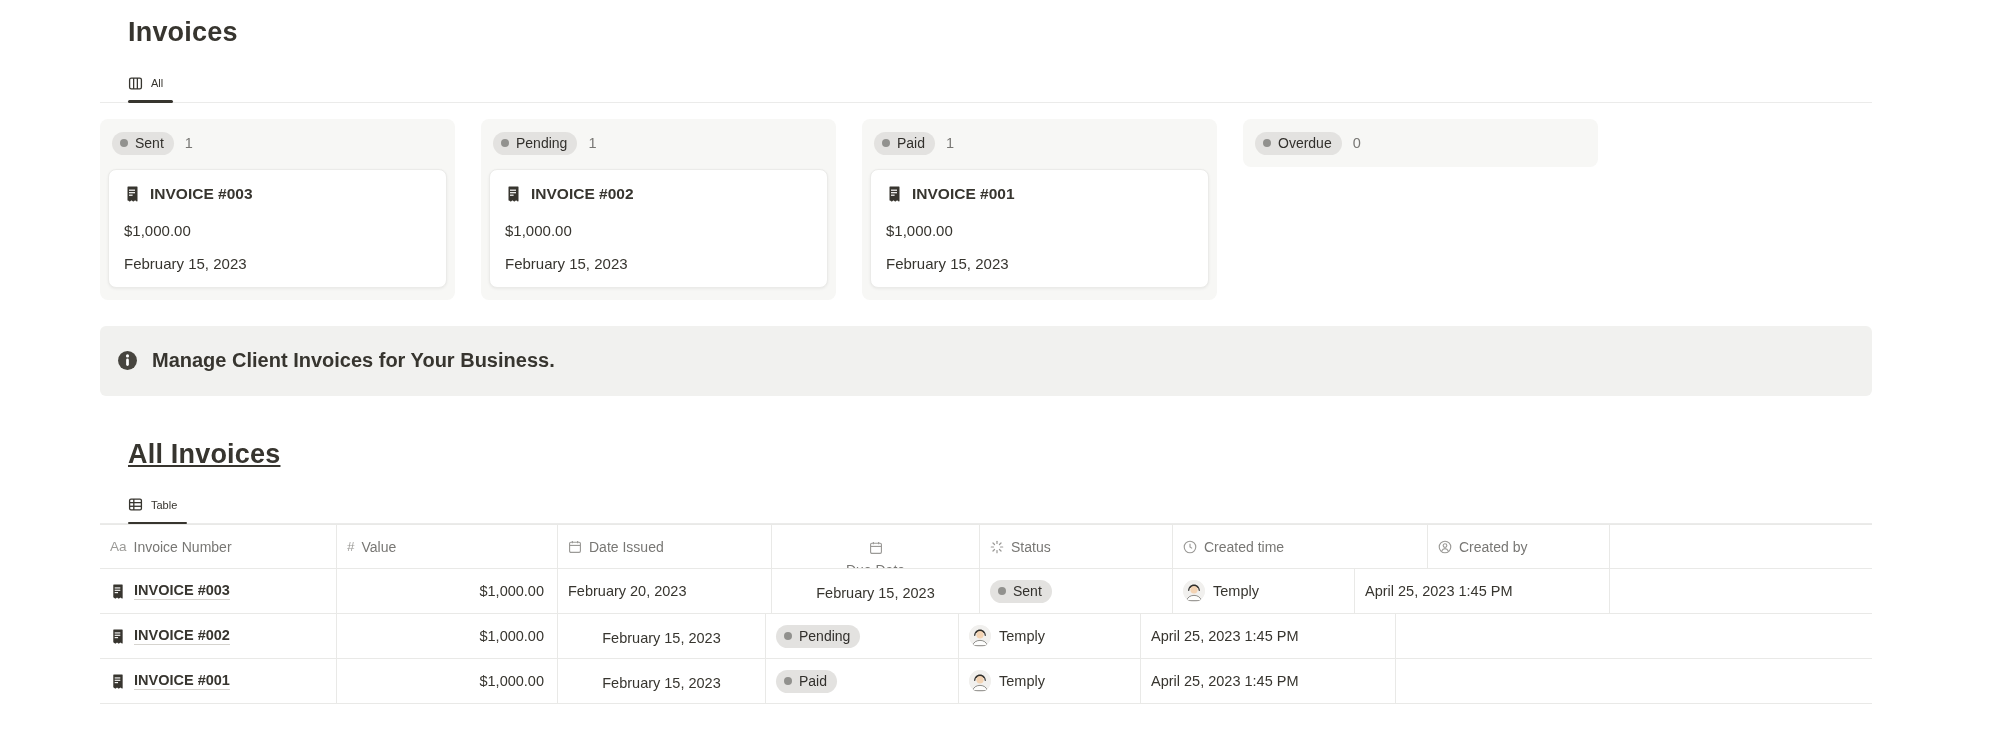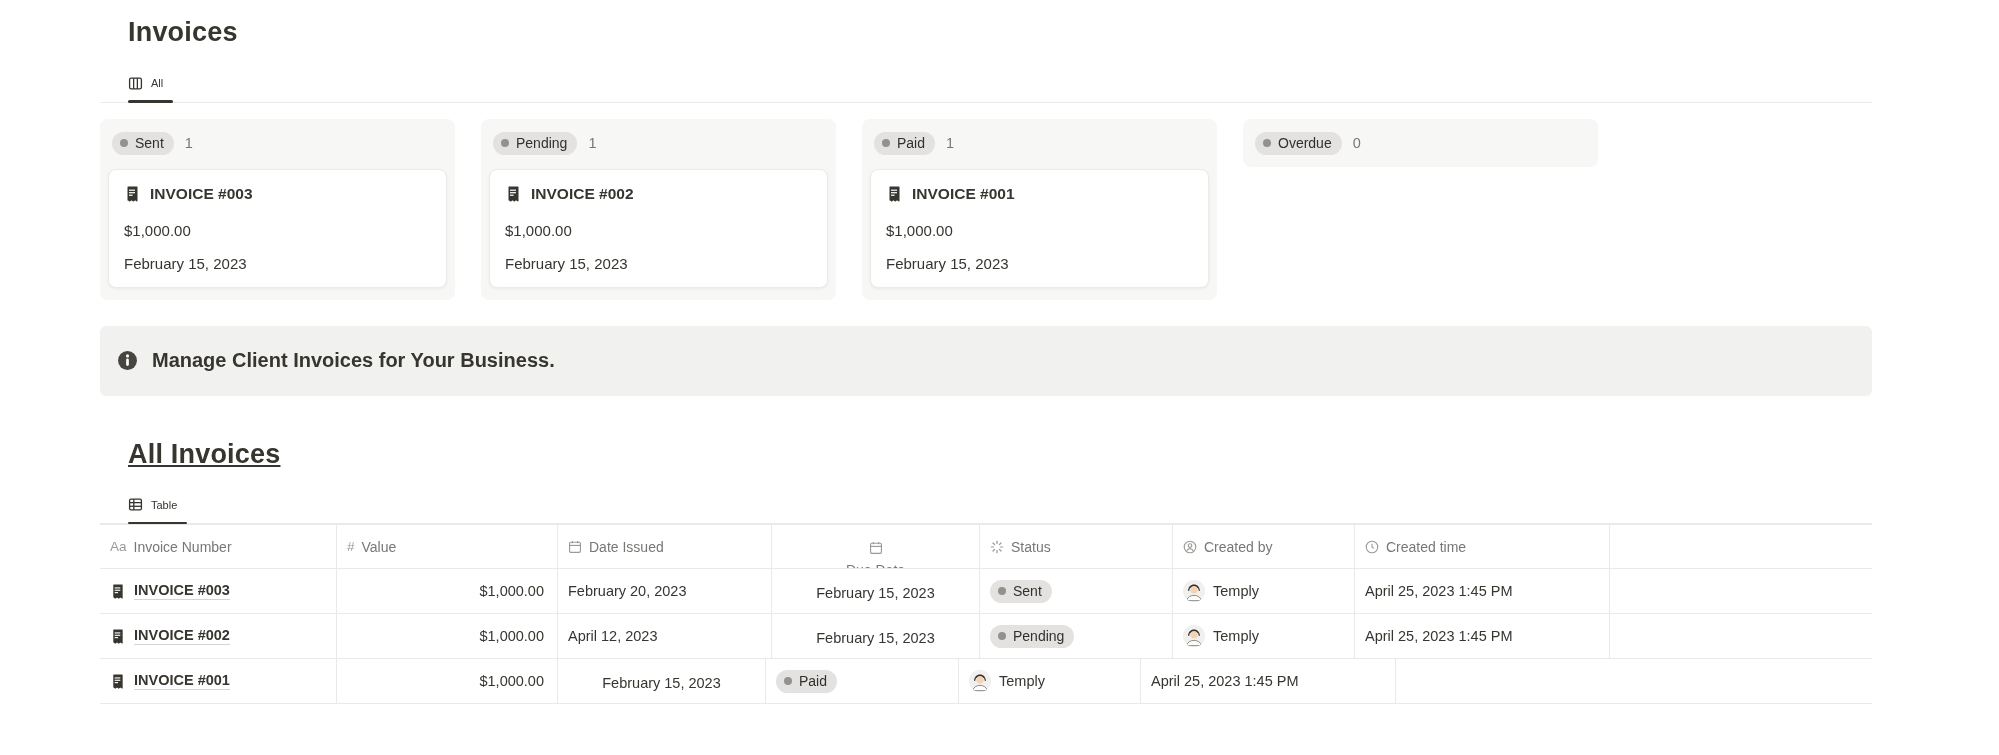--- a/index.html
+++ b/index.html
@@ -263,38 +263,38 @@
               <line x1="1.5" y1="8" x2="4" y2="8"></line>
               <line x1="12" y1="8" x2="14.5" y2="8"></line>
               <line x1="3.4" y1="3.4" x2="5.2" y2="5.2"></line>
               <line x1="10.8" y1="10.8" x2="12.6" y2="12.6"></line>
               <line x1="12.6" y1="3.4" x2="10.8" y2="5.2"></line>
               <line x1="3.4" y1="12.6" x2="5.2" y2="10.8"></line>
             </svg>
         </span>
         <span>Status</span>
       </div>
+      <div class="tcell c7">
+        <span class="hicon">
+          <svg width="14" height="14" viewBox="0 0 16 16" fill="none" stroke="currentColor" stroke-width="1.3">
+              <circle cx="8" cy="8" r="6.6"></circle>
+              <path d="M8 4.4V8l2.4 1.6"></path>
+            </svg>
+        </span>
+        <span>Created time</span>
+      </div>
       <div class="tcell c6">
         <span class="hicon">
           <svg width="14" height="14" viewBox="0 0 16 16" fill="none" stroke="currentColor" stroke-width="1.3">
               <circle cx="8" cy="8" r="6.6"></circle>
               <circle cx="8" cy="6.4" r="2.1"></circle>
               <path d="M4.2 12.5c.9-1.7 2.2-2.6 3.8-2.6s2.9.9 3.8 2.6"></path>
             </svg>
         </span>
         <span>Created by</span>
-      </div>
-      <div class="tcell c7">
-        <span class="hicon">
-          <svg width="14" height="14" viewBox="0 0 16 16" fill="none" stroke="currentColor" stroke-width="1.3">
-              <circle cx="8" cy="8" r="6.6"></circle>
-              <path d="M8 4.4V8l2.4 1.6"></path>
-            </svg>
-        </span>
-        <span>Created time</span>
       </div>
       <div class="tcell cfill"></div>
     </div>
 
     <div class="trow">
       <div class="tcell c1">
         <span class="invoice-link">
           <span class="receipt">
             <svg width="15" height="15" viewBox="0 0 16 16">
                 <path fill="currentColor" d="M3 .5h10c.28 0 .5.22.5.5v14.1c0 .4-.46.63-.79.4l-1.28-.92a.5.5 0 0 0-.6 0l-1.22.91a.5.5 0 0 1-.6 0l-1.2-.9a.5.5 0 0 0-.6 0l-1.2.9a.5.5 0 0 1-.6 0l-1.28-.9c-.33-.24-.63-.01-.63-.41V1c0-.28.22-.5.5-.5z"></path>
@@ -338,21 +338,20 @@
                 <path fill="currentColor" d="M3 .5h10c.28 0 .5.22.5.5v14.1c0 .4-.46.63-.79.4l-1.28-.92a.5.5 0 0 0-.6 0l-1.22.91a.5.5 0 0 1-.6 0l-1.2-.9a.5.5 0 0 0-.6 0l-1.2.9a.5.5 0 0 1-.6 0l-1.28-.9c-.33-.24-.63-.01-.63-.41V1c0-.28.22-.5.5-.5z"></path>
                 <rect x="5" y="3.6" width="6" height="1.2" fill="#fff"></rect>
                 <rect x="5" y="6.1" width="6" height="1.2" fill="#fff"></rect>
                 <rect x="5" y="8.6" width="3.6" height="1.2" fill="#fff"></rect>
               </svg>
           </span>
           <span class="ltext">INVOICE #002</span>
         </span>
       </div>
       <div class="tcell c2 num">$1,000.00</div>
-      <div class="tcell c3">April 12, 2023</div>
       <div class="tcell c4">February 15, 2023</div>
       <div class="tcell c5">
         <span class="pill">
           <span class="dot"></span>
           <span>Pending</span>
         </span>
       </div>
       <div class="tcell c6">
         <span class="avatar">
           <svg width="22" height="22" viewBox="0 0 24 24">

